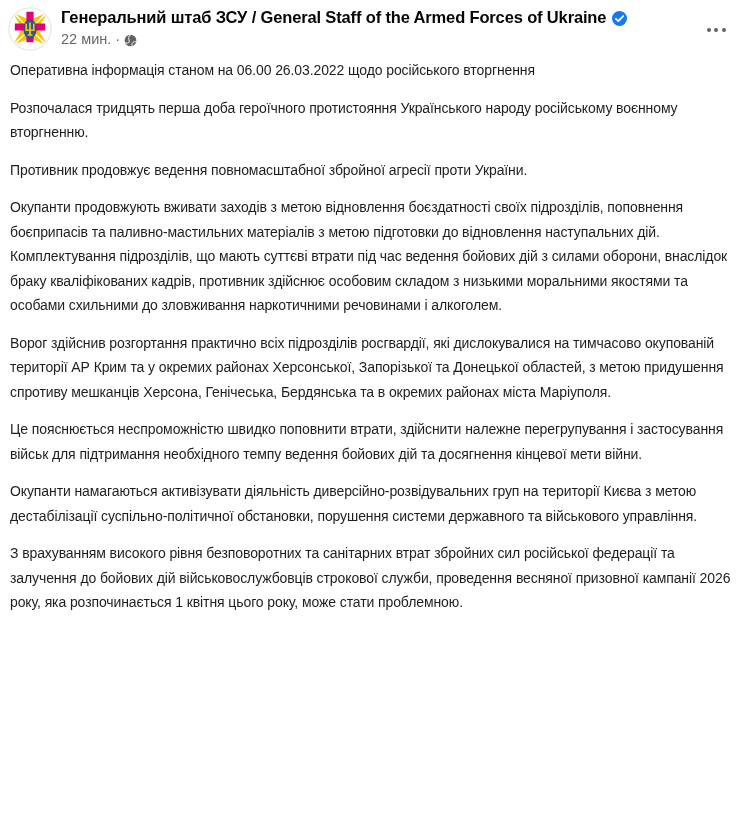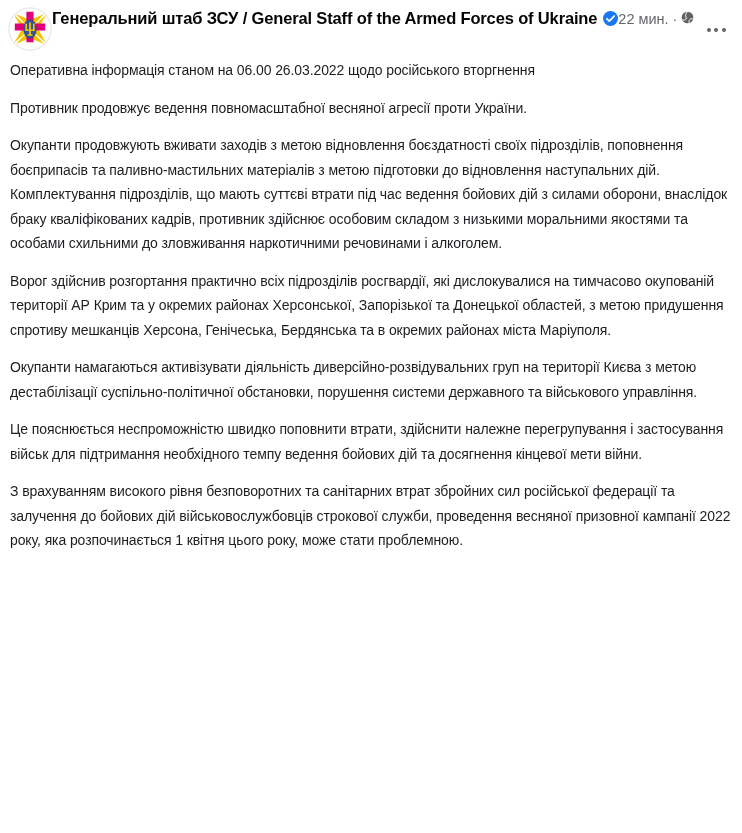--- a/index.html
+++ b/index.html
@@ -40,21 +40,23 @@
     border-radius: 50%;
     flex: 0 0 44px;
     position: relative;
     overflow: hidden;
     background: #f2f3f5;
     margin-top: 1px;
   }
   .avatar svg { display: block; width: 44px; height: 44px; }
 
   .header-text {
-    display: flex;
+    margin-left: 9px;
+    display: flex;
+    flex-direction: column;
     justify-content: flex-start;
     padding-top: 1px;
     min-width: 0;
   }
 
   .name-line {
     display: flex;
     align-items: center;
     white-space: nowrap;
   }
@@ -73,20 +75,21 @@
     height: 15px;
     flex: 0 0 15px;
     display: inline-block;
     position: relative;
     top: 1px;
   }
   .verified-badge svg { display: block; width: 15px; height: 15px; }
 
   .meta-line {
     display: flex;
+    align-items: center;
     margin-top: 3px;
     color: #65676b;
     font-size: 14.5px;
     line-height: 18px;
   }
   .meta-time { color: #65676b; }
   .meta-dot {
     margin: 0 4px;
     color: #65676b;
     font-size: 14.5px;
@@ -211,22 +214,23 @@
         <i></i>
           <i></i>
           <i></i>
       </span>
     </button>
 
   </div>
 
   <div class="post-body">
     <p>Оперативна інформація станом на 06.00 26.03.2022 щодо російського вторгнення</p>
-    <p>Противник продовжує ведення повномасштабної весняної агресії проти України.</p>
+    <p>Розпочалася тридцять перша доба героїчного протистояння Українського народу російському воєнному вторгненню.</p>
+    <p>Противник продовжує ведення повномасштабної збройної агресії проти України.</p>
     <p>Окупанти продовжують вживати заходів з метою відновлення боєздатності своїх підрозділів, поповнення боєприпасів та паливно-мастильних матеріалів з метою підготовки до відновлення наступальних дій. Комплектування підрозділів, що мають суттєві втрати під час ведення бойових дій з силами оборони, внаслідок браку кваліфікованих кадрів, противник здійснює особовим складом з низькими моральними якостями та особами схильними до зловживання наркотичними речовинами і алкоголем.</p>
     <p>Ворог здійснив розгортання практично всіх підрозділів росгвардії, які дислокувалися на тимчасово окупованій території АР Крим та у окремих районах Херсонської, Запорізької та Донецької областей, з метою придушення спротиву мешканців Херсона, Генічеська, Бердянська та в окремих районах міста Маріуполя.</p>
+    <p>Це пояснюється неспроможністю швидко поповнити втрати, здійснити належне перегрупування і застосування військ для підтримання необхідного темпу ведення бойових дій та досягнення кінцевої мети війни.</p>
     <p>Окупанти намагаються активізувати діяльність диверсійно-розвідувальних груп на території Києва з метою дестабілізації суспільно-політичної обстановки, порушення системи державного та військового управління.</p>
-    <p>Це пояснюється неспроможністю швидко поповнити втрати, здійснити належне перегрупування і застосування військ для підтримання необхідного темпу ведення бойових дій та досягнення кінцевої мети війни.</p>
-    <p>З врахуванням високого рівня безповоротних та санітарних втрат збройних сил російської федерації та залучення до бойових дій військовослужбовців строкової служби, проведення весняної призовної кампанії 2022 року, яка розпочинається 1 квітня цього року, може стати проблемною.</p>
+    <p>З врахуванням високого рівня безповоротних та санітарних втрат збройних сил російської федерації та залучення до бойових дій військовослужбовців строкової служби, проведення весняної призовної кампанії 2026 року, яка розпочинається 1 квітня цього року, може стати проблемною.</p>
 
   </div>
 
 </div>
 
 </body></html>

